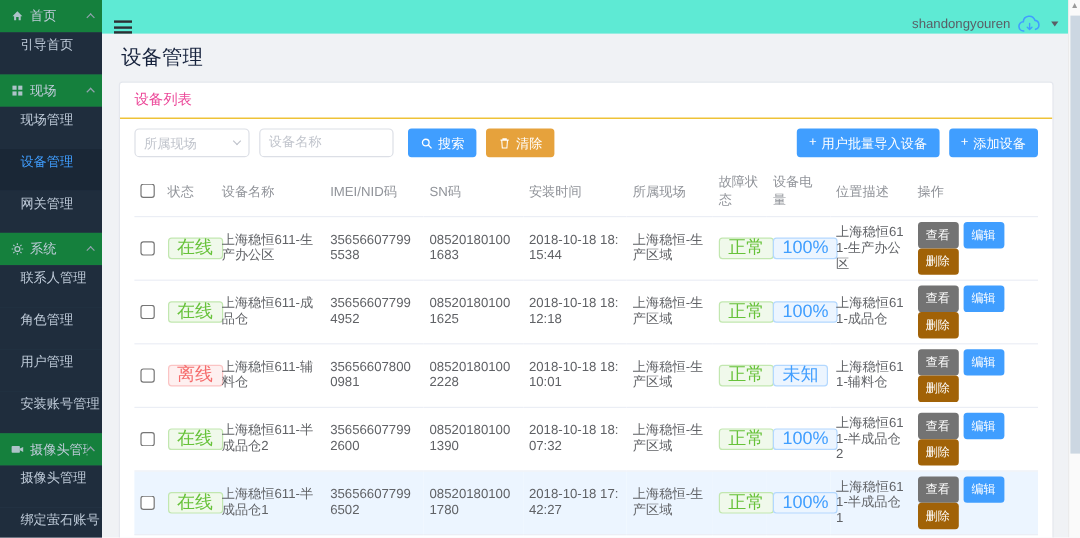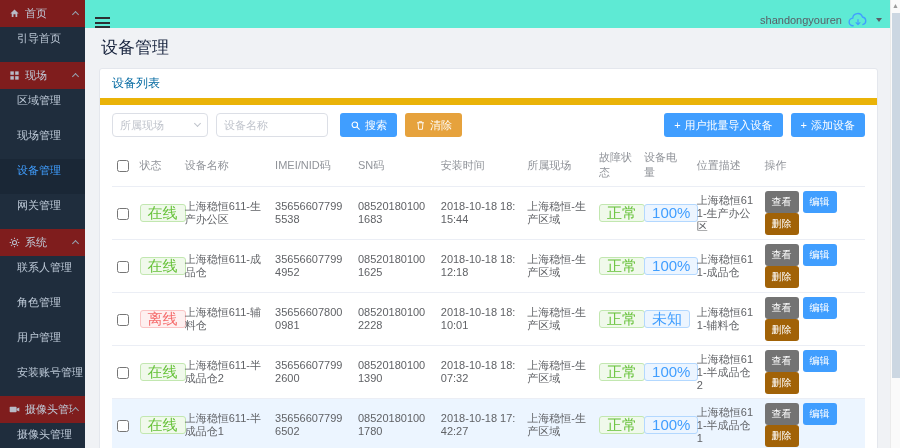--- a/index.html
+++ b/index.html
@@ -1,21 +1,21 @@
 <!DOCTYPE html>
 <html><head>
 <meta charset="utf-8">
 <style>
   * { box-sizing: border-box; margin: 0; padding: 0; }
   html,body { width:900px; height:448px; overflow:hidden; }
   body { font-family:"Liberation Sans", sans-serif; display:flex; background:#f0f2f5; position:relative; }
 
   
   .sidebar { width:85px; flex-shrink:0; background:#304156; color:#bfcbd9; display:flex; flex-direction:column; font-size:11px; }
-  .side-header { height:27px; display:flex; align-items:center; padding:0 7px 0 9px; background:#7f1d1d; cursor:pointer; }
+  .side-header { height:27px; display:flex; align-items:center; padding:0 7px 0 9px; background:#15803d; cursor:pointer; }
   .side-header .s-icon { width:11px; height:11px; margin-right:5px; flex-shrink:0; opacity:.9; }
   .side-header .s-icon svg { width:100%; height:100%; display:block; }
   .side-header .s-lbl { flex:1; white-space:nowrap; overflow:hidden; }
   .caret-up { width:5px; height:5px; border-left:1px solid #96a3b1; border-top:1px solid #96a3b1; transform:rotate(45deg); margin-top:2px; flex-shrink:0; }
   .side-item { height:35px; line-height:23px; padding-left:17px; background:#1f2d3d; cursor:pointer; white-space:nowrap; overflow:hidden; }
   .side-item.active { color:#409eff; background:#1a2736; }
   .side-fill { flex:1; background:#283747; }
 
   
   .main { flex:1; min-width:0; display:flex; flex-direction:column; }
@@ -24,21 +24,21 @@
   .burger::after { content:""; position:absolute; left:0; right:0; top:50%; margin-top:-1px; border-top:2px solid #2d2f33; }
   .top-right { margin-left:auto; display:flex; align-items:center; gap:5px; font-size:11px; color:#5a5e66; }
   .cloud-av { width:22px; height:16px; }
   .cloud-av svg { width:100%; height:100%; display:block; }
   .user-caret { width:0; height:0; border-left:3px solid transparent; border-right:3px solid transparent; border-top:4px solid #5a5e66; margin-left:2px; }
 
   .page { padding:6px 22px 0 14px; }
   .page-title { font-size:17px; font-weight:500; color:#17233d; margin:2px 0 9px 2px; }
 
   .card { background:#fff; border:1px solid #e4e7ed; border-radius:3px; overflow:hidden; }
-  .card-h { padding:6px 12px; font-size:12px; color:#0369a1; border-bottom:7px solid #eab308; }
+  .card-h { padding:6px 12px; font-size:12px; color:#ec4899; border-bottom:1px solid #eab308; }
   .card-b { padding:8px 12px 0; }
 
   .filter-row { display:flex; align-items:center; margin-bottom:7px; }
   .sel { width:96px; height:24px; border:1px solid #dcdfe6; border-radius:4px; background:#fff; display:flex; align-items:center; justify-content:space-between; padding:0 7px; color:#c0c4cc; font-size:11px; margin-right:8px; cursor:pointer; }
   .sel-caret { width:5px; height:5px; border-right:1px solid #c0c4cc; border-bottom:1px solid #c0c4cc; transform:rotate(45deg); margin-top:-3px; }
   .inp { width:112px; height:24px; border:1px solid #dcdfe6; border-radius:4px; padding:0 7px; font-size:11px; color:#606266; margin-right:12px; outline:none; }
   .inp::placeholder { color:#c0c4cc; }
   .btn { height:24px; border:none; border-radius:3px; color:#fff; font-size:11px; padding:0 10px; display:inline-flex; align-items:center; gap:4px; cursor:pointer; white-space:nowrap; }
   .btn svg { width:11px; height:11px; display:block; }
   .btn-search { background:#409eff; margin-right:8px; }
@@ -85,21 +85,20 @@
           <svg viewBox="0 0 16 16" fill="#bfcbd9">
             <rect x="2" y="2" width="5" height="5"></rect>
             <rect x="9" y="2" width="5" height="5"></rect>
             <rect x="2" y="9" width="5" height="5"></rect>
             <rect x="9" y="9" width="5" height="5"></rect>
           </svg>
         </span>
         <span class="s-lbl">现场</span>
         <span class="caret-up"></span>
       </div>
-      <div class="side-item">区域管理</div>
       <div class="side-item">现场管理</div>
       <div class="side-item active">设备管理</div>
       <div class="side-item">网关管理</div>
       <div class="side-header">
         <span class="s-icon">
           <svg viewBox="0 0 16 16">
             <circle cx="8" cy="8" r="3" fill="none" stroke="#bfcbd9" stroke-width="1.5"></circle>
             <g stroke="#bfcbd9" stroke-width="1.5">
               <path d="M8 1v2M8 13v2M1 8h2M13 8h2M3 3l1.5 1.5M11.5 11.5L13 13M13 3l-1.5 1.5M3 13l1.5-1.5"></path>
             </g>

